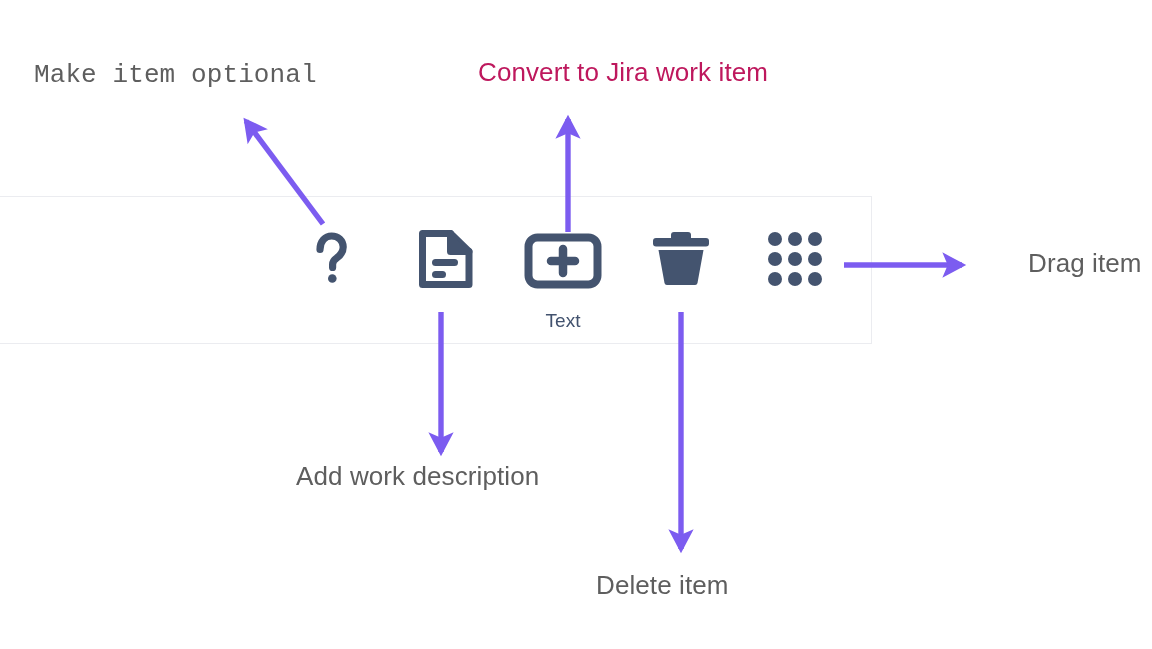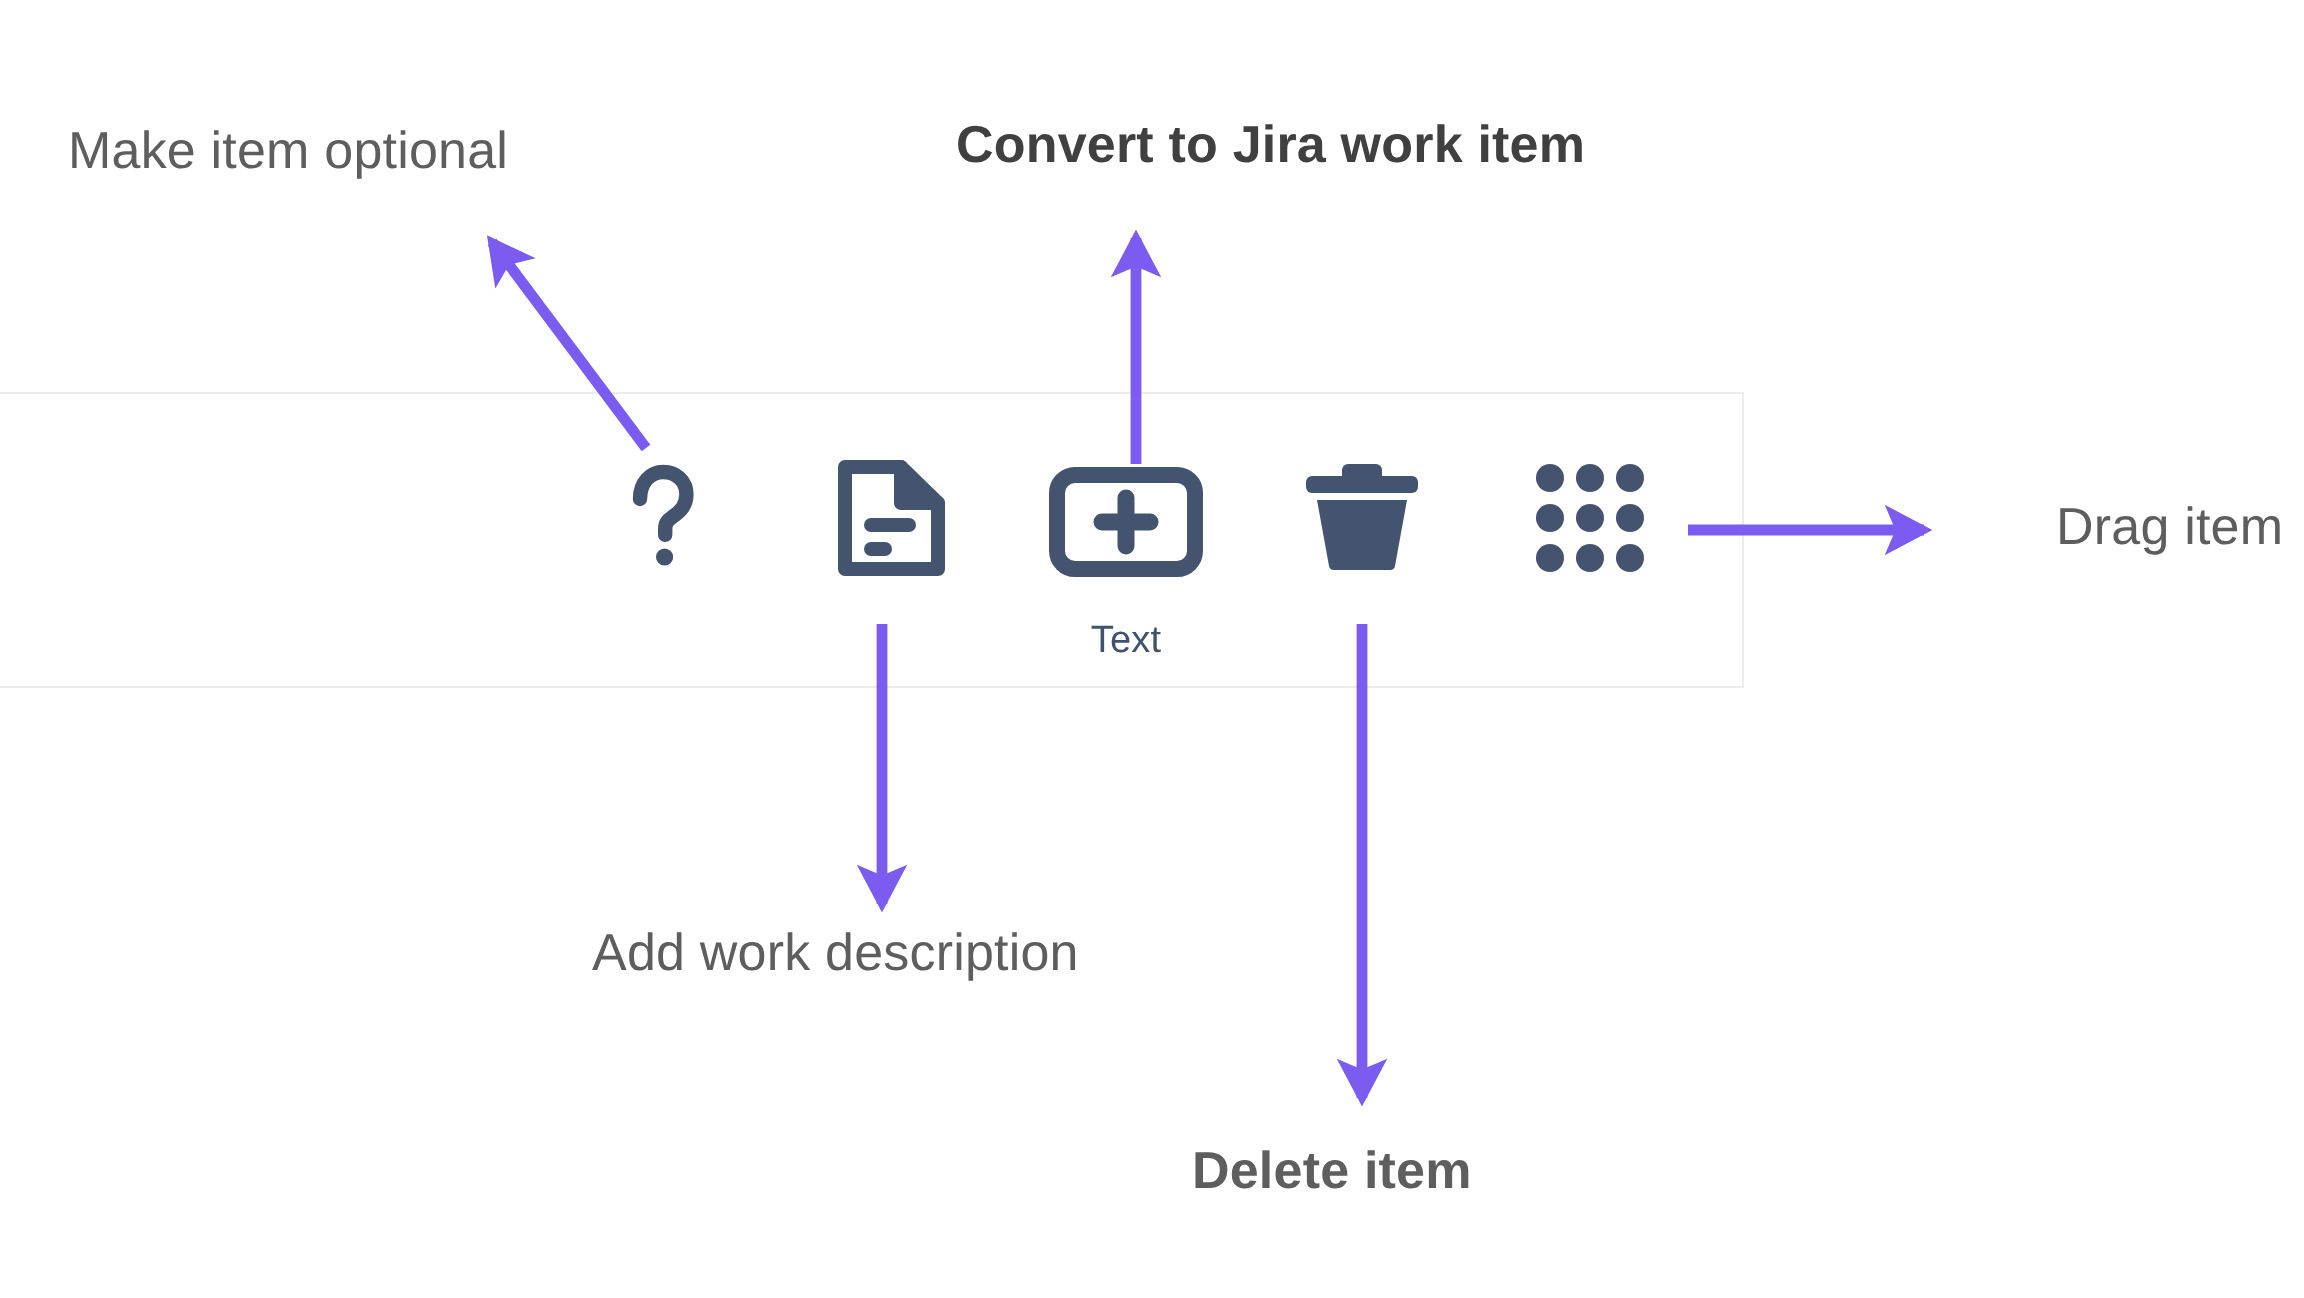--- a/index.html
+++ b/index.html
@@ -62,44 +62,44 @@
 
   
   .annot {
     position: absolute;
     font-size: 26px;
     line-height: 1.15;
     white-space: nowrap;
     color: #5e5e5e;
     letter-spacing: 0.1px;
   }
-  .annot.light { color: #404040; font-weight: bold; }
+  .annot.light { color: #be185d; }
 
   
   .arrows {
     position: absolute;
     left: 0;
     top: 0;
     width: 1152px;
     height: 649px;
     pointer-events: none;
   }
 </style>
 </head>
 <body>
 
 <div class="stage">
 
-  <div class="annot" style="left:34px; top:61px;">Make item optional</div>
+  <div class="annot" style="left:34px; top:61px;font-family:Liberation Mono, monospace;">Make item optional</div>
 
   <div class="annot light" style="left:478px; top:58px;">Convert to Jira work item</div>
 
   <div class="annot" style="left:296px; top:462px;">Add work description</div>
 
-  <div class="annot" style="left:596px; top:571px;font-weight:bold;">Delete item</div>
+  <div class="annot" style="left:596px; top:571px;">Delete item</div>
 
   <div class="annot" style="left:1028px; top:249px;">Drag item</div>
 
   <div class="toolbar-panel">
     <div class="icon-row">
 
       <div class="icon-slot" style="left:302px; width:60px;">
         <span>
           <svg width="40" height="56" viewBox="0 0 40 56" aria-hidden="true">
             <path d="M9 18.5 C9 10.2 14.2 5 20.6 5 C27.2 5 32.2 9.6 32.2 16.1

